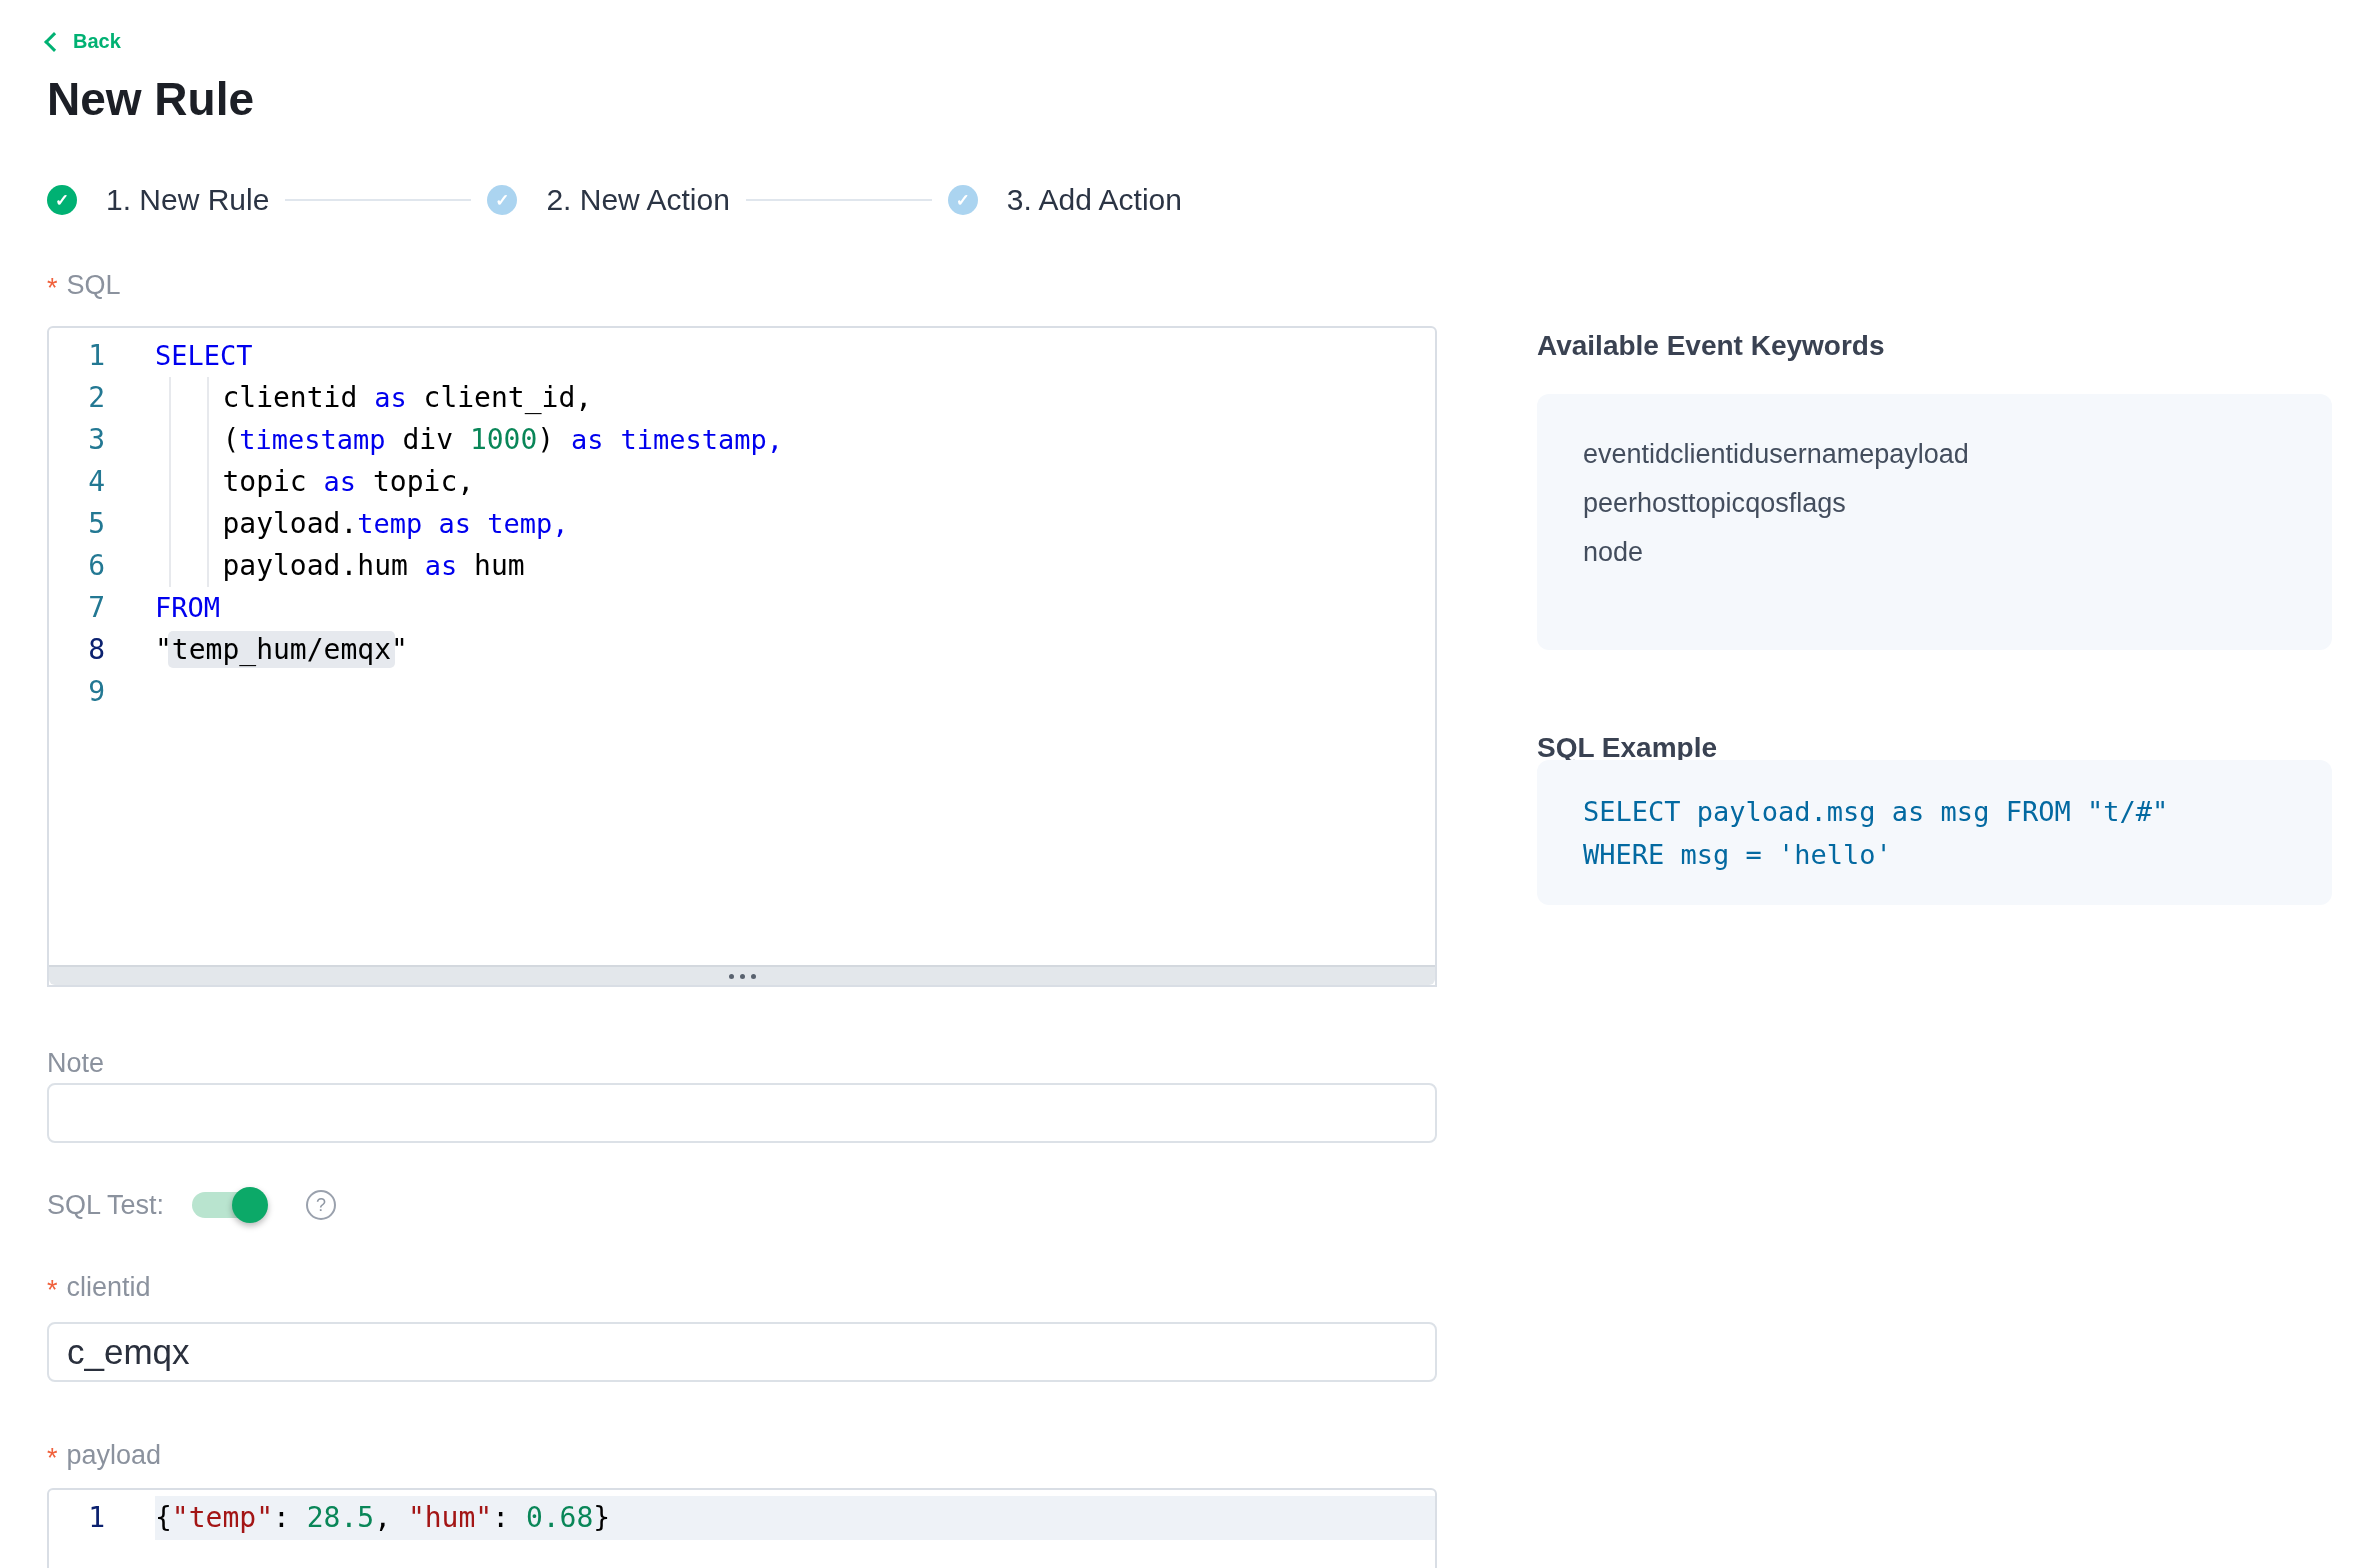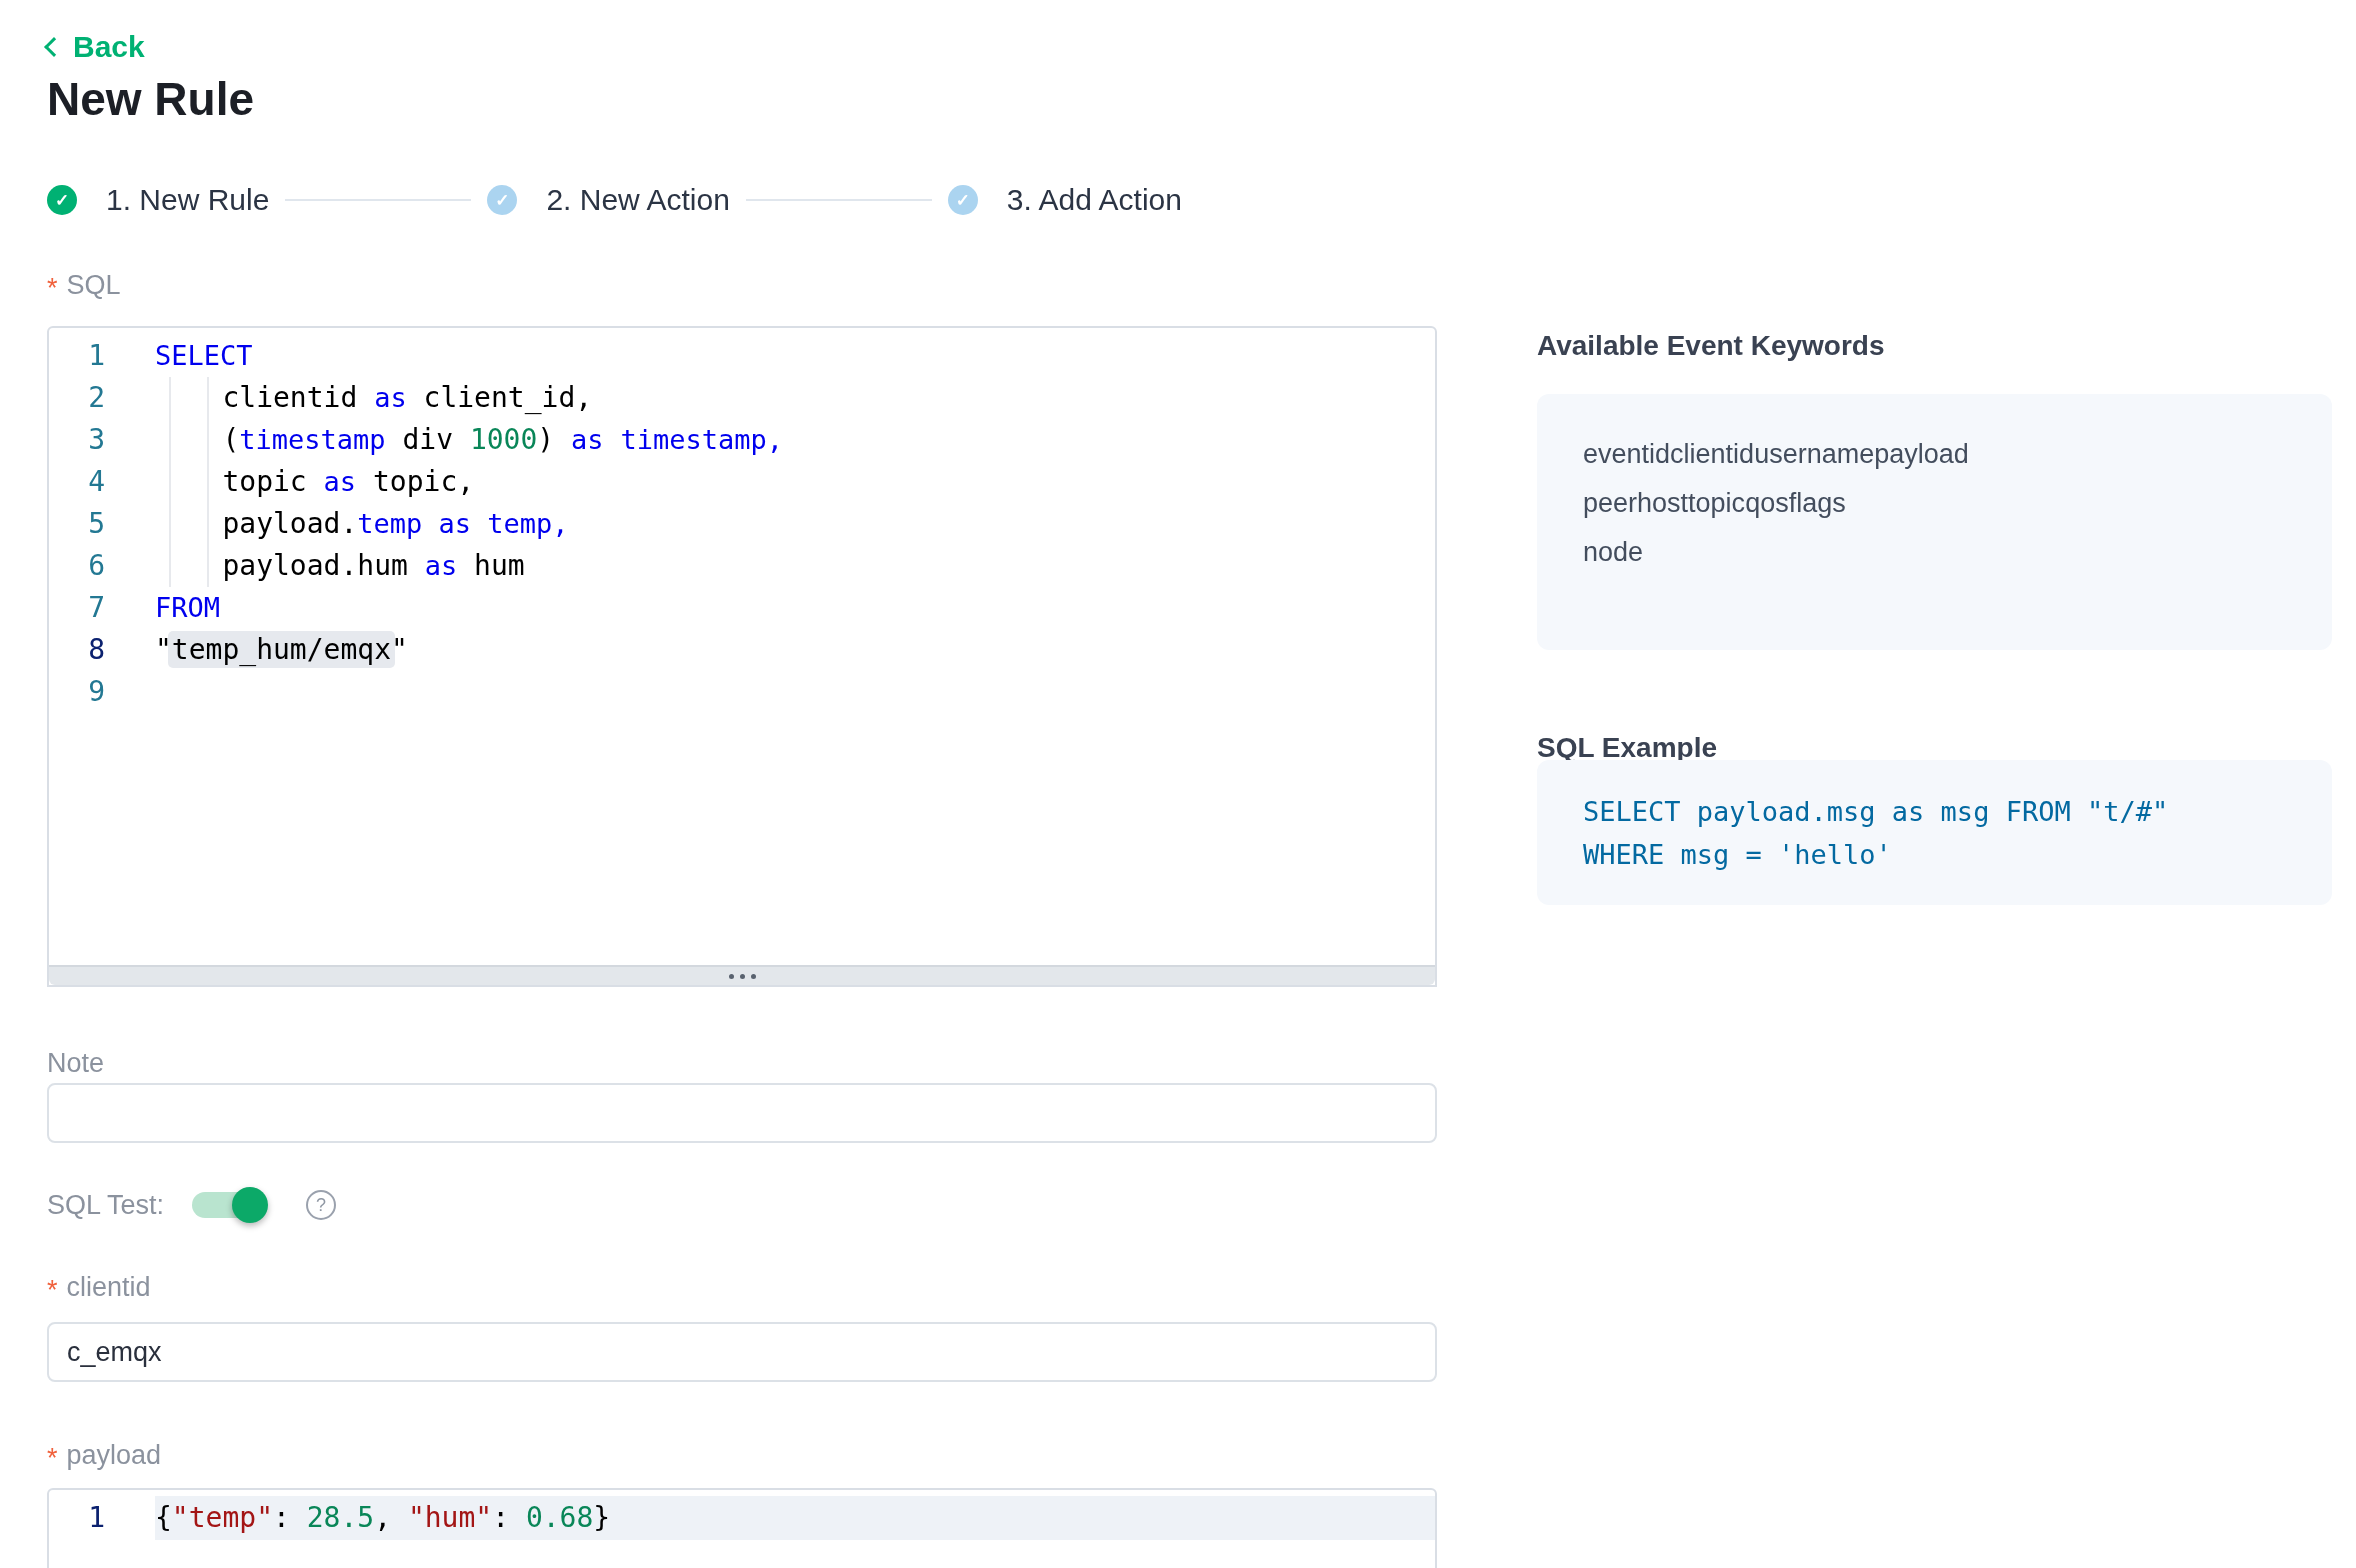--- a/index.html
+++ b/index.html
@@ -27,21 +27,21 @@
     background:#ffffff;
     font-family:"Liberation Sans", sans-serif;
     position:relative;
     overflow:hidden;
   }
   .abs{position:absolute;}
 
   
   .back{left:47px;top:30px;display:flex;align-items:center;cursor:pointer;text-decoration:none;}
   .chev{width:14px;height:14px;border-left:3px solid var(--green);border-bottom:3px solid var(--green);transform:rotate(45deg);display:inline-block;margin-right:12px;}
-  .back-label{color:var(--green);font-size:30px;font-weight:600;text-align:center;}
+  .back-label{color:var(--green);font-size:20px;font-weight:600;text-align:center;}
 
   
   .page-title{left:47px;top:72px;font-size:46px;font-weight:700;color:var(--title);}
 
   
   .stepper{left:47px;top:184px;display:flex;align-items:center;height:32px;}
   .s-icon{width:30px;height:30px;border-radius:50%;display:flex;align-items:center;justify-content:center;color:#fff;font-size:17px;font-weight:700;flex:0 0 auto;}
   .s-icon.done{background:var(--green);}
   .s-icon.todo{background:var(--step-blue);}
   .s-label{margin-left:29px;font-size:30px;color:var(--step-label);font-weight:500;}
@@ -71,21 +71,21 @@
   #sqlEditor{top:326px;}
   #sqlEditor .ed-body{height:637px;}
 
   
   #payloadEditor{top:1488px;border-radius:6px 6px 0 0;}
   #payloadEditor .ed-body{height:158px;padding-top:6px;}
   #payloadEditor .ed-line{height:44px;line-height:44px;}
   #payloadEditor .code.band{background:#eef2f7;}
 
   
-  .text-input{left:47px;width:1390px;height:60px;border:2px solid var(--border);border-radius:8px;font-size:27px;color:#2a303d;padding:0 18px;font-family:"Liberation Sans", sans-serif;outline:none;background:#fff;}
+  .text-input{left:47px;width:1390px;height:60px;border:2px solid var(--border);border-radius:8px;font-size:35px;color:#2a303d;padding:0 18px;font-family:"Liberation Sans", sans-serif;outline:none;background:#fff;}
 
   
   .sqltest-row{left:47px;top:1186px;display:flex;align-items:center;height:38px;}
   .switch{position:relative;width:74px;height:26px;border-radius:13px;background:var(--track-green);margin-left:28px;cursor:pointer;display:inline-block;}
   .switch .knob{position:absolute;right:-2px;top:-5px;width:36px;height:36px;border-radius:50%;background:var(--knob-green);box-shadow:0 3px 6px rgba(0,0,0,0.28);}
   .help{width:30px;height:30px;border-radius:50%;border:2px solid #9aa1ad;color:#8f97a3;font-size:18px;display:flex;align-items:center;justify-content:center;margin-left:40px;cursor:pointer;}
 
   
   .side-title{left:1537px;font-size:28px;font-weight:700;color:var(--slate);}
   .side-box{left:1537px;width:795px;background:var(--panel-bg);border-radius:12px;}

